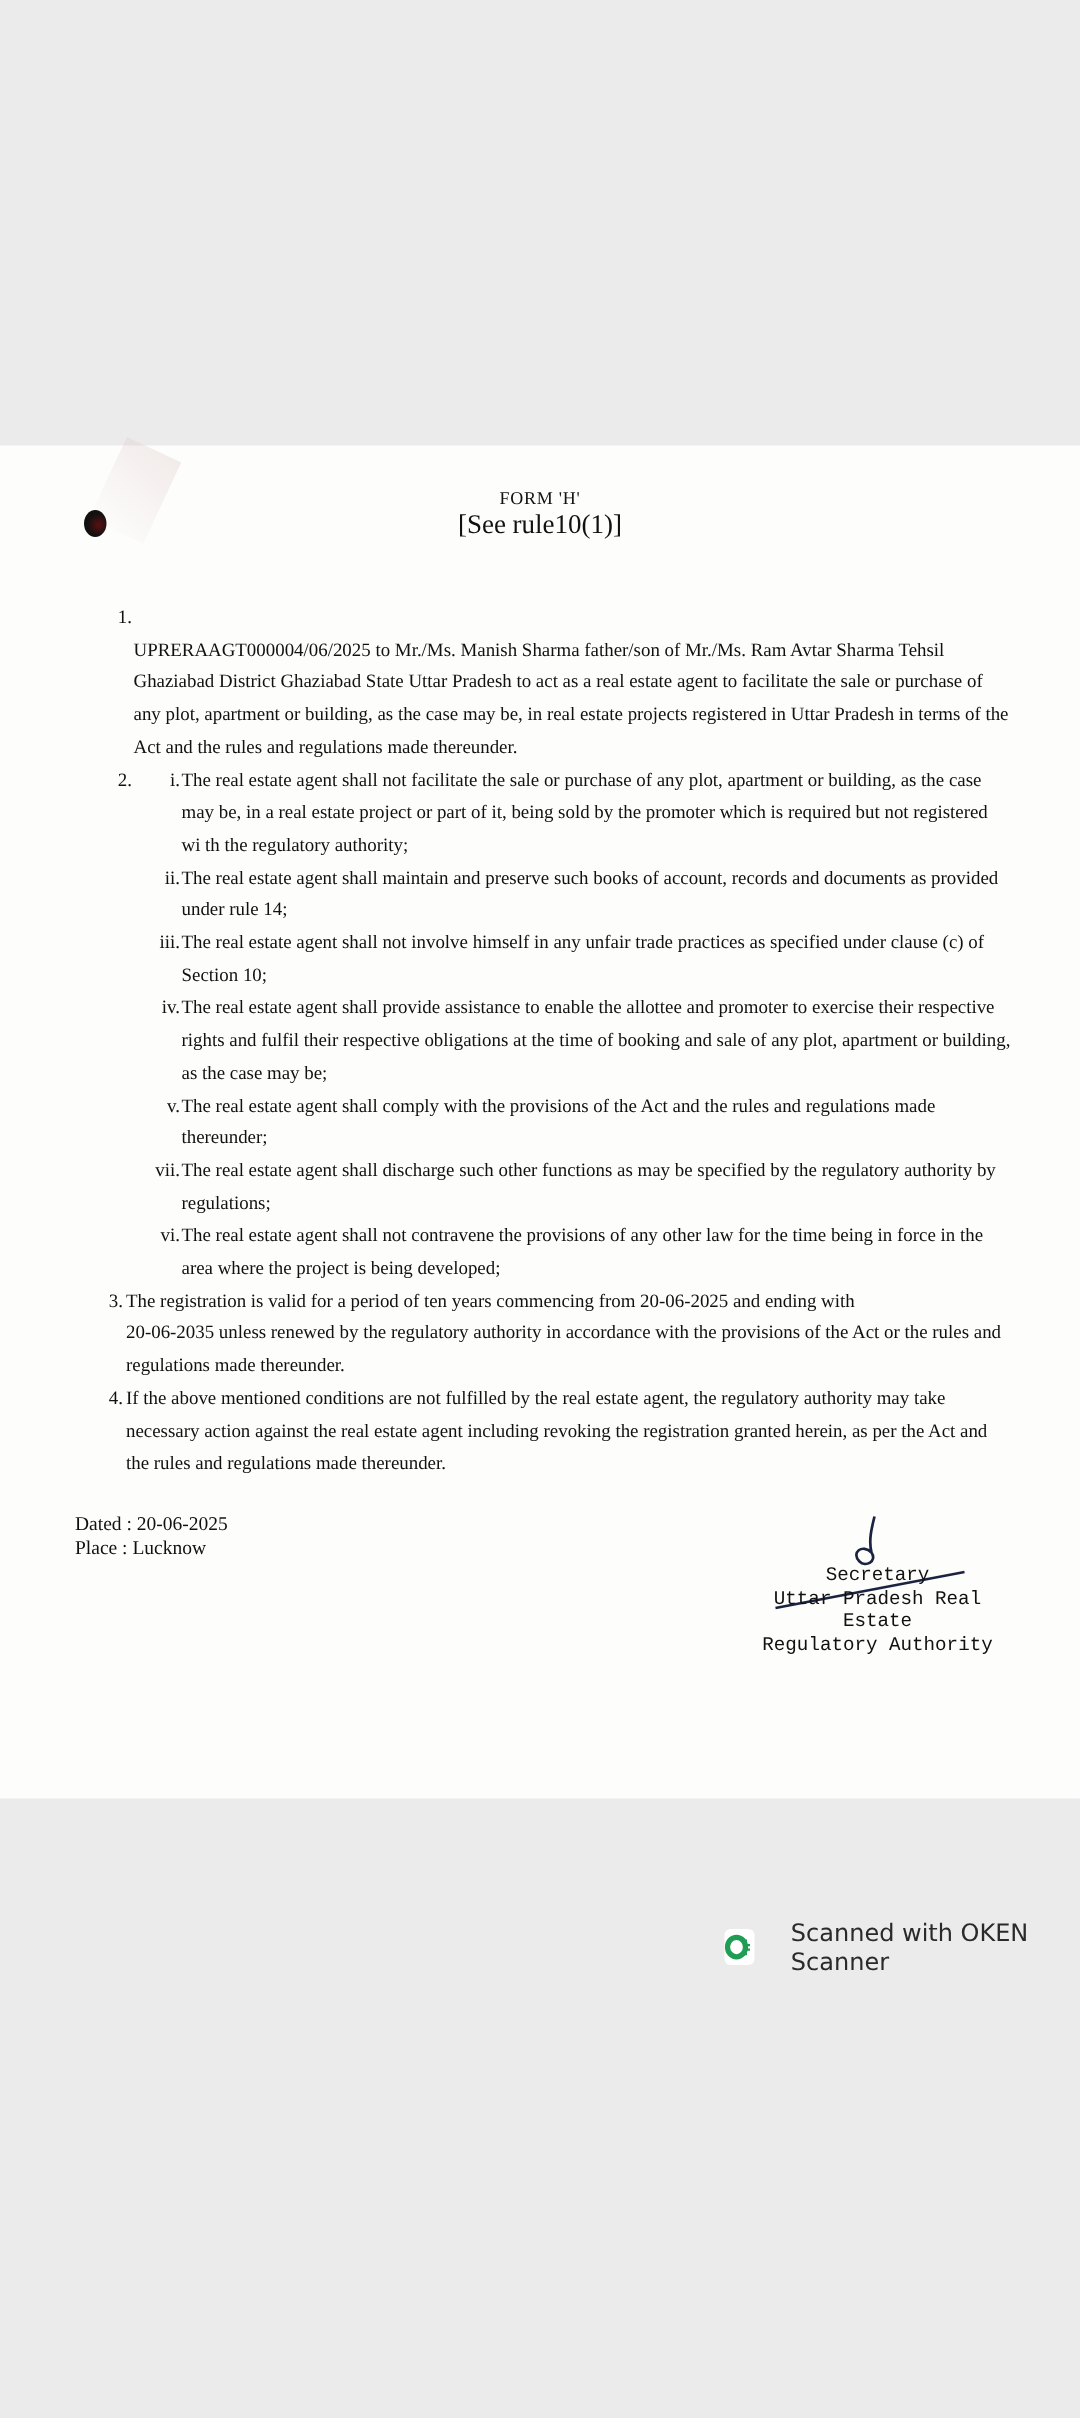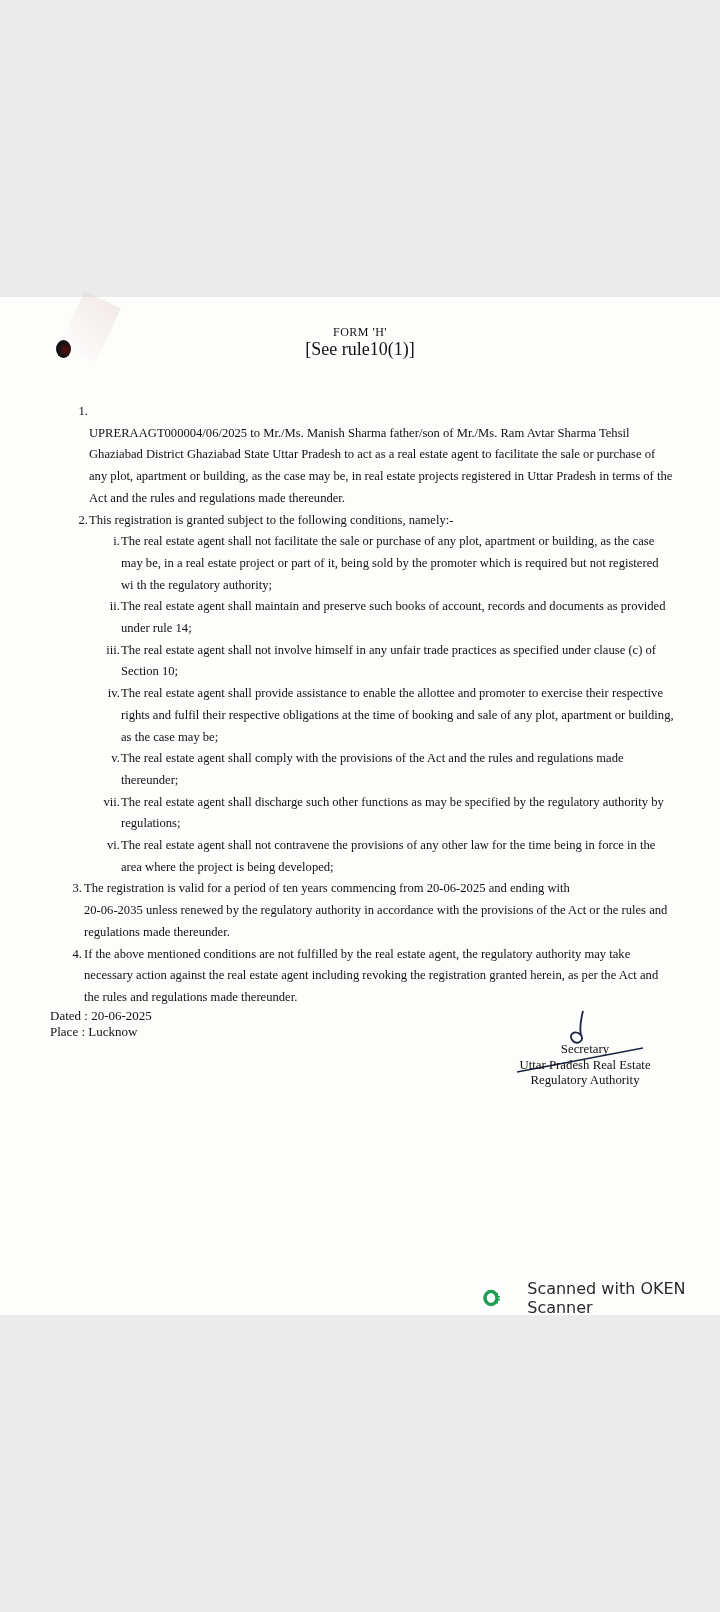--- a/index.html
+++ b/index.html
@@ -7,21 +7,21 @@
     width: 720px; height: 1612px;
     background: #ebebeb;
     position: relative;
     overflow: hidden;
     font-family: "Liberation Serif", "DejaVu Serif", serif;
     color: #111;
   }
   .page {
     position: absolute;
     left: 0; top: 297px;
-    width: 720px; height: 1018px;
+    width: 720px; height: 902px;
     background: #fdfdfc;
   }
   .speck {
     position: absolute; left: 56px; top: 43px;
     width: 15px; height: 18px; border-radius: 50%;
     background: radial-gradient(circle at 65% 55%, #5a1010 0%, #111 55%);
   }
   .smudge {
     position: absolute; left: 70px; top: 0px; width: 40px; height: 60px;
     background: linear-gradient(200deg, rgba(220,200,200,0.35), rgba(255,255,255,0));
@@ -47,21 +47,21 @@
   .lvl2 { padding-left: 121px; padding-right: 46px; }
   .lvl2 .num { left: 60px; width: 60px; }
   b { font-weight: normal; }
 
   .dated {
     position: absolute; left: 50px; top: 711px;
     font-size: 13px; line-height: 15.5px;
   }
   .sign {
     position: absolute; left: 490px; top: 745px; width: 190px;
-    text-align: center; font-size: 12.8px; line-height: 15.5px;
+    text-align: center; font-size: 12.8px; line-height: 15.5px; font-family: Liberation Mono, monospace;
   }
   .sig-svg { position: absolute; left: 495px; top: 708px; }
 
   .scanner {
     position: absolute; left: 483px; top: 1279px;
     display: flex; align-items: center; gap: 24px;
     font-family: "DejaVu Sans", "Liberation Sans", sans-serif;
     font-size: 16px; color: #2a2a2a;
   }
   .scanner-logo {
@@ -82,21 +82,20 @@
   <div class="body-text">
     <div class="item lvl1">
       <span class="num">1.</span>
       <br>
       <b>UPRERAAGT000004/06/2025</b><span> to Mr./Ms. </span><b>Manish Sharma</b><span> father/son of Mr./Ms. </span><b>Ram Avtar Sharma</b>
       <span>Tehsil </span><b>Ghaziabad</b><span> District </span><b>Ghaziabad</b><span> State </span><b>Uttar Pradesh</b><span> to act as a real estate agent to facilitate the sale or purchase of any plot, apartment or building, as the case may be, in real estate projects registered in </span><b>Uttar Pradesh</b><span> in terms of the Act and the rules and regulations made thereunder.</span>
     </div>
 
     <div class="item lvl1">
       <span class="num">2.</span>
-      <span>This registration is granted subject to the following conditions, namely:-</span>
     </div>
 
     <div class="item lvl2">
       <span class="num">i.</span>
       <span>The real estate agent shall not facilitate the sale or purchase of any plot, apartment or building, as the case may be, in a real estate project or part of it, being sold by the promoter which is required but not registered wi th the regulatory authority;</span>
     </div>
     <div class="item lvl2">
       <span class="num">ii.</span>
       <span>The real estate agent shall maintain and preserve such books of account, records and documents as provided under rule 14;</span>
     </div>

